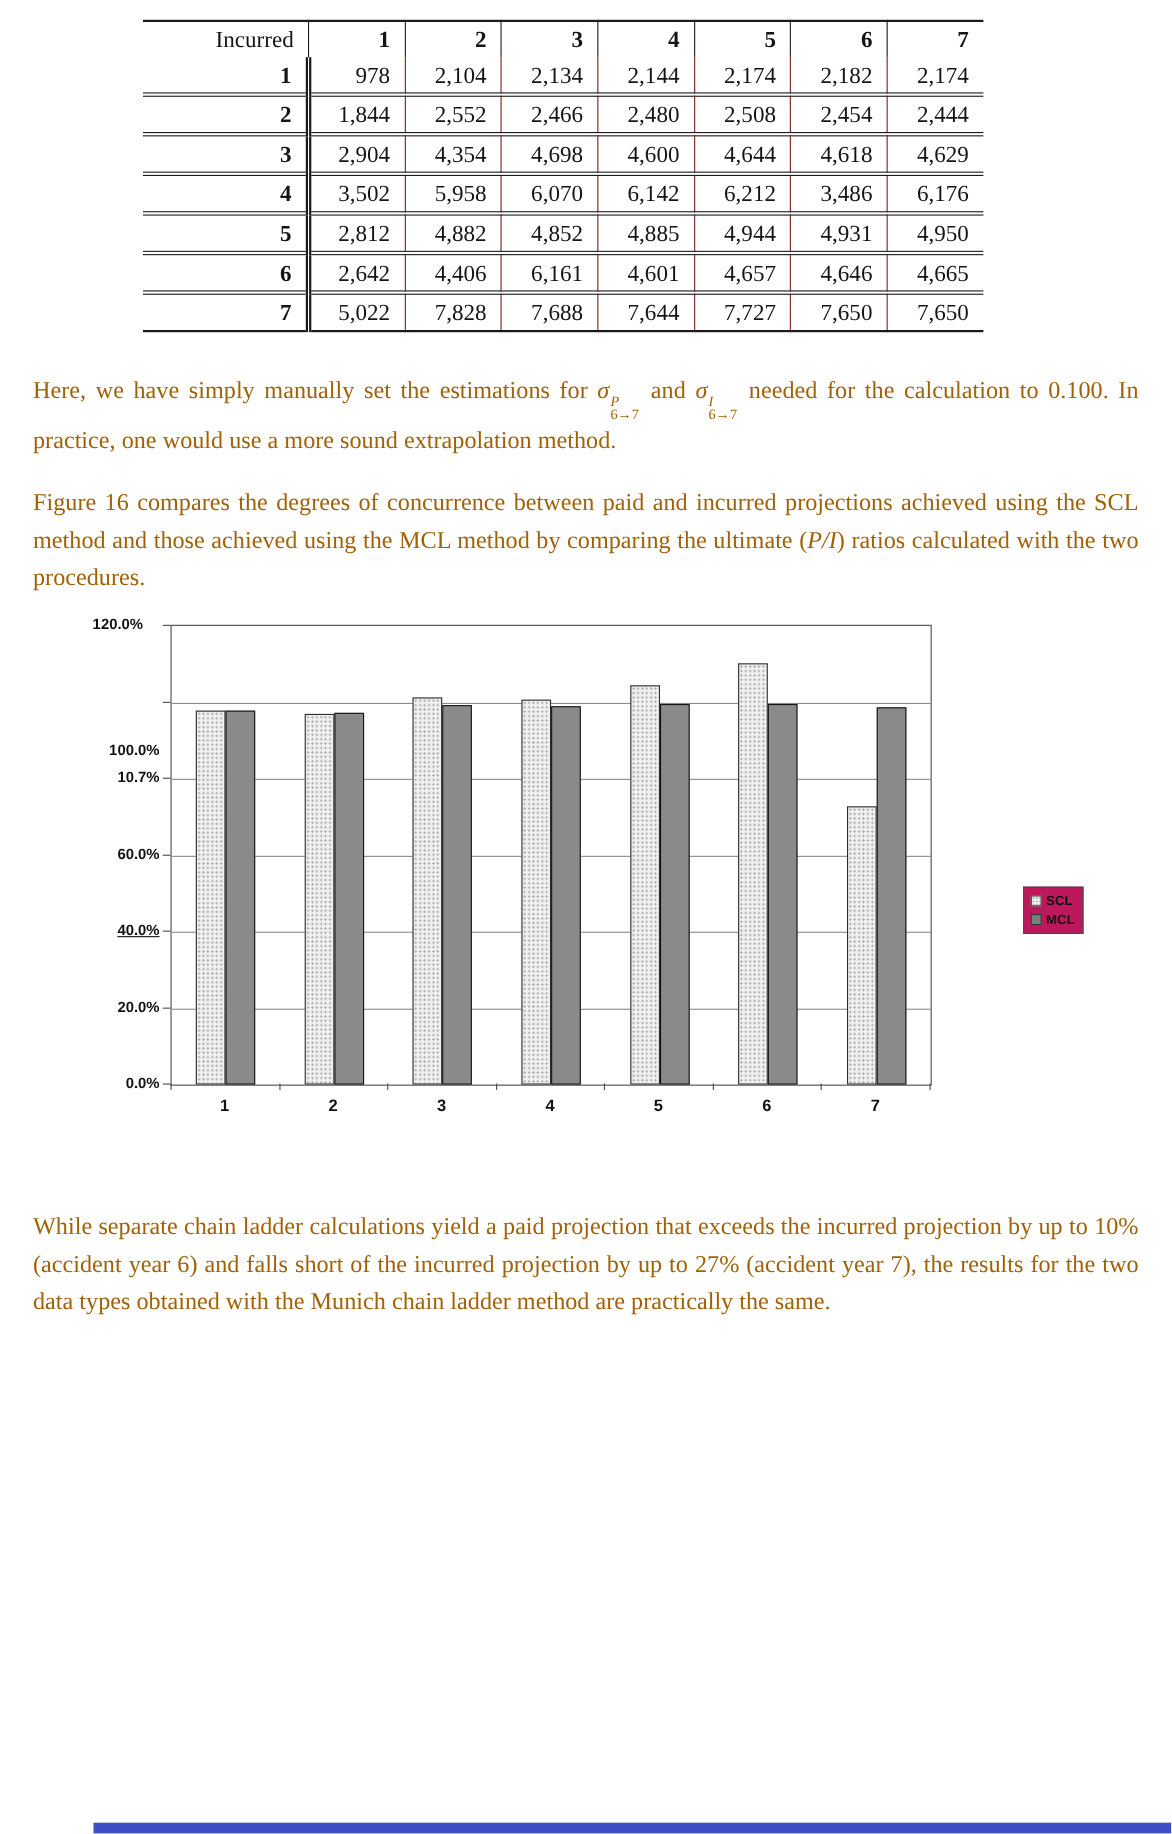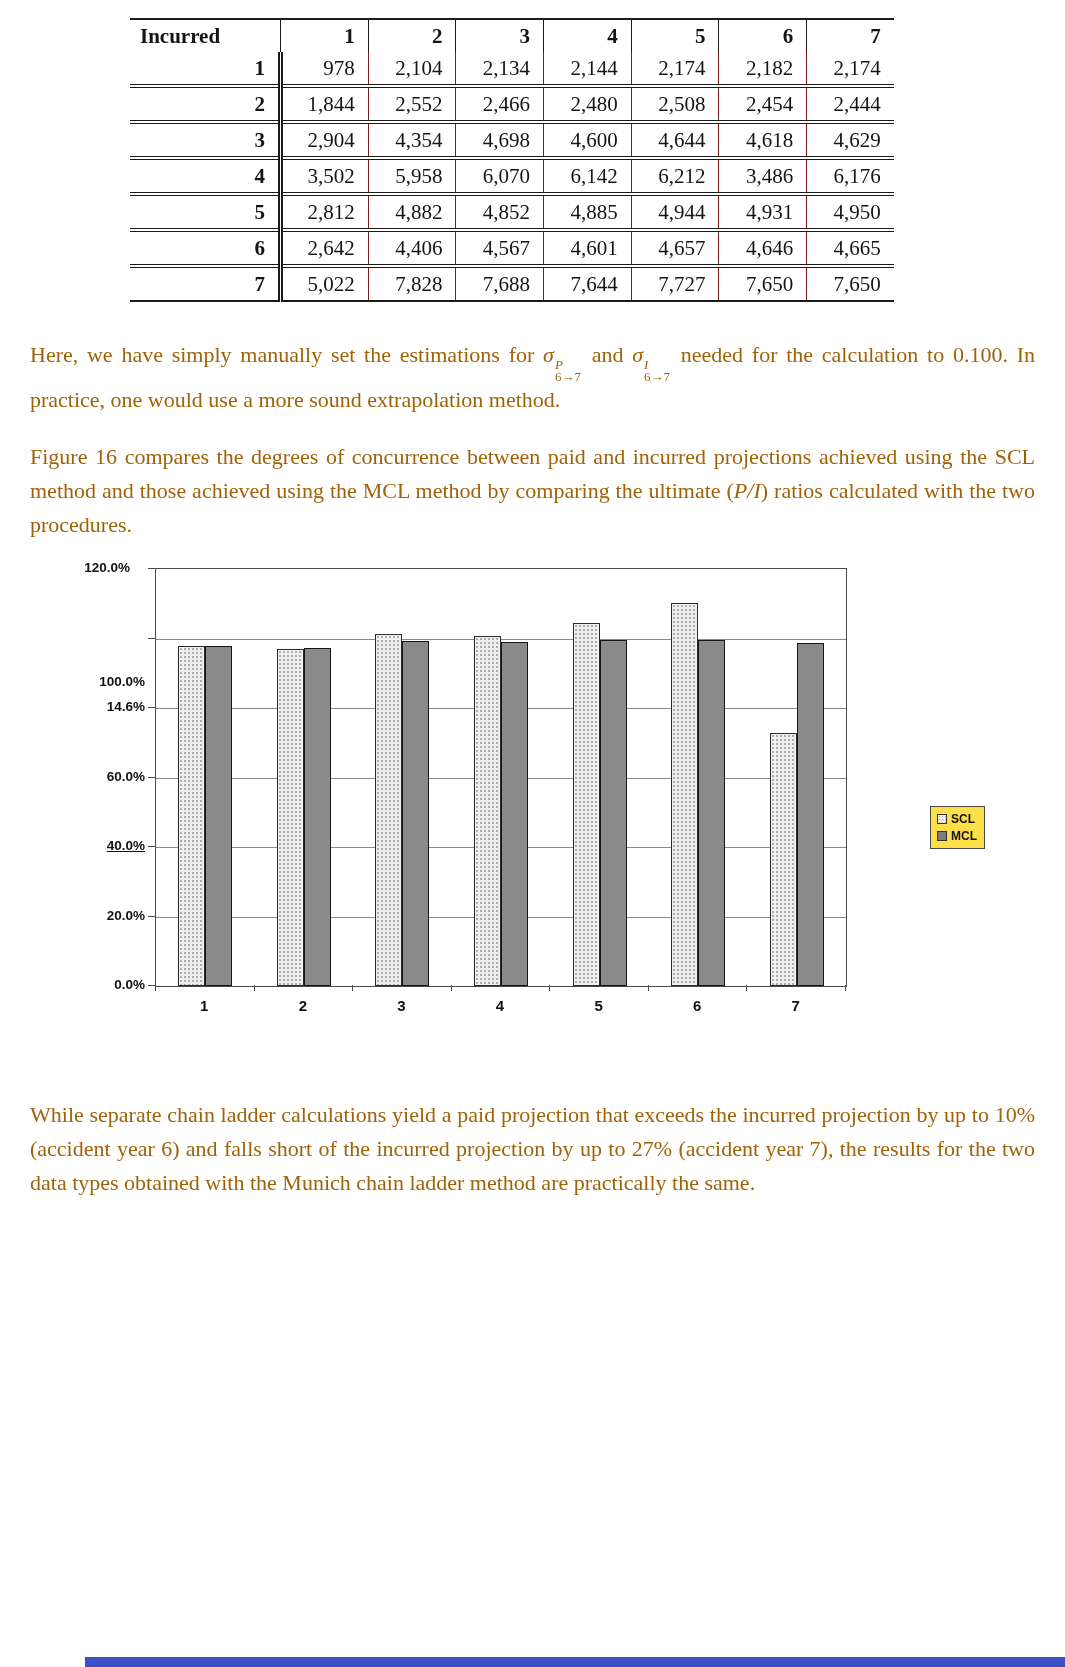--- a/index.html
+++ b/index.html
@@ -8,21 +8,21 @@
     font-family:"Liberation Serif","DejaVu Serif",serif;color:#141414;
   }
 
   
   .tri-table-wrap{position:absolute;left:130px;top:18px;}
   table.tri{border-collapse:collapse;table-layout:fixed;width:747px;
     border-top:2px solid #1a1a1a;border-bottom:2px solid #1a1a1a;font-size:21px;}
   table.tri th,table.tri td{height:32px;padding:0 13px 0 0;text-align:right;vertical-align:middle;}
   table.tri tr{border-bottom:4px double #1a1a1a;}
   table.tri tr:last-child{border-bottom:none;}
-  table.tri th.corner{width:127px;text-align:left;padding-left:10px;font-weight:bold;}
+  table.tri th.corner{width:127px;text-align:right;padding-left:10px;font-weight:normal;}
   table.tri th.num-h{width:73.7px;font-weight:bold;border-left:1px solid #1a1a1a;}
   table.tri th.num-h:first-of-type{border-left:5px double #1a1a1a;}
   table.tri th.row-h{font-weight:bold;}
   table.tri td{border-left:1px solid #7f1d1d;}
   table.tri td:first-of-type{border-left:5px double #1a1a1a;}
 
   
   .para{position:absolute;left:30px;width:1005px;font-size:22px;line-height:34px;
     text-align:justify;color:#a16207;}
   .p1{top:338px;}
@@ -45,21 +45,21 @@
     background-image:radial-gradient(circle,#adadad 0.9px,rgba(0,0,0,0) 1px);
     background-size:4px 4px;border:1px solid #2b2b2b;}
   .bar.mcl{background:#8a8a8a;border:1px solid #161616;}
   .ylab{position:absolute;right:8px;width:60px;height:16px;line-height:16px;
     text-align:right;font-size:13.5px;font-weight:bold;color:#111;}
   .ytick{position:absolute;width:7px;height:1px;background:#4a4a4a;left:63px;}
   .xtick{position:absolute;width:1px;height:6px;background:#4a4a4a;top:433px;}
   .xlab{position:absolute;width:40px;top:445px;text-align:center;
     font-size:15px;font-weight:bold;color:#111;}
   .legend{position:absolute;left:845px;top:254px;border:1.5px solid #4a4a4a;
-    background:#fde047;padding:5px 7px 5px 6px;display:flex;flex-direction:column;gap:3px;}
+    background:#be185d;padding:5px 7px 5px 6px;display:flex;flex-direction:column;gap:3px;}
   .legend-item{display:flex;align-items:center;gap:4px;
     font-size:12px;font-weight:bold;color:#111;white-space:nowrap;}
   .sw{width:10px;height:10px;border:1px solid #333;box-sizing:border-box;display:inline-block;}
   .sw-scl{background-color:#efefef;
     background-image:radial-gradient(circle,#adadad 0.8px,rgba(0,0,0,0) 1px);background-size:3px 3px;}
   .sw-mcl{background:#7d7d7d;}
 
   
   .caption{position:absolute;left:30px;top:1028px;width:950px;text-align:center;
     font-size:23.5px;font-weight:bold;color:#141414;}
@@ -134,21 +134,21 @@
             <td>4,852</td>
             <td>4,885</td>
             <td>4,944</td>
             <td>4,931</td>
             <td>4,950</td>
           </tr>
           <tr>
             <th class="row-h">6</th>
             <td>2,642</td>
             <td>4,406</td>
-            <td>4,567</td>
+            <td>6,161</td>
             <td>4,601</td>
             <td>4,657</td>
             <td>4,646</td>
             <td>4,665</td>
           </tr>
           <tr>
             <th class="row-h">7</th>
             <td>5,022</td>
             <td>7,828</td>
             <td>7,688</td>
@@ -172,21 +172,21 @@
   </div>
 
   <div class="para p2">
     <span>Figure 16 compares the degrees of concurrence between paid and incurred projections achieved using the SCL method and those achieved using the MCL method by comparing the ultimate (</span><span class="ital">P/I</span><span>) ratios calculated with the two procedures.</span>
   </div>
 
   <div class="chart">
     <div>
         <div class="ylab" style="top: 8px; right: 880px; left: auto; position: absolute;">120.0%</div>
         <div class="ylab" style="top: 77.5px; right: 865px; left: auto; position: absolute; margin-top: 44px;">100.0%</div>
-        <div class="ylab" style="top: 147px; right: 865px; left: auto; position: absolute;">14.6%</div>
+        <div class="ylab" style="top: 147px; right: 865px; left: auto; position: absolute;">10.7%</div>
         <div class="ylab" style="top: 216.5px; right: 865px; left: auto; position: absolute;">60.0%</div>
         <div class="ylab" style="top: 286px; right: 865px; left: auto; position: absolute; text-decoration: underline;">40.0%</div>
         <div class="ylab" style="top: 355.5px; right: 865px; left: auto; position: absolute;">20.0%</div>
         <div class="ylab" style="top: 425px; right: 865px; left: auto; position: absolute;">0.0%</div>
       </div>
     <div class="plot">
         <div class="gridline" style="top: 69.5px;"></div>
         <div class="gridline" style="top: 139px;"></div>
         <div class="gridline" style="top: 208.5px;"></div>
         <div class="gridline" style="top: 278px;"></div>

